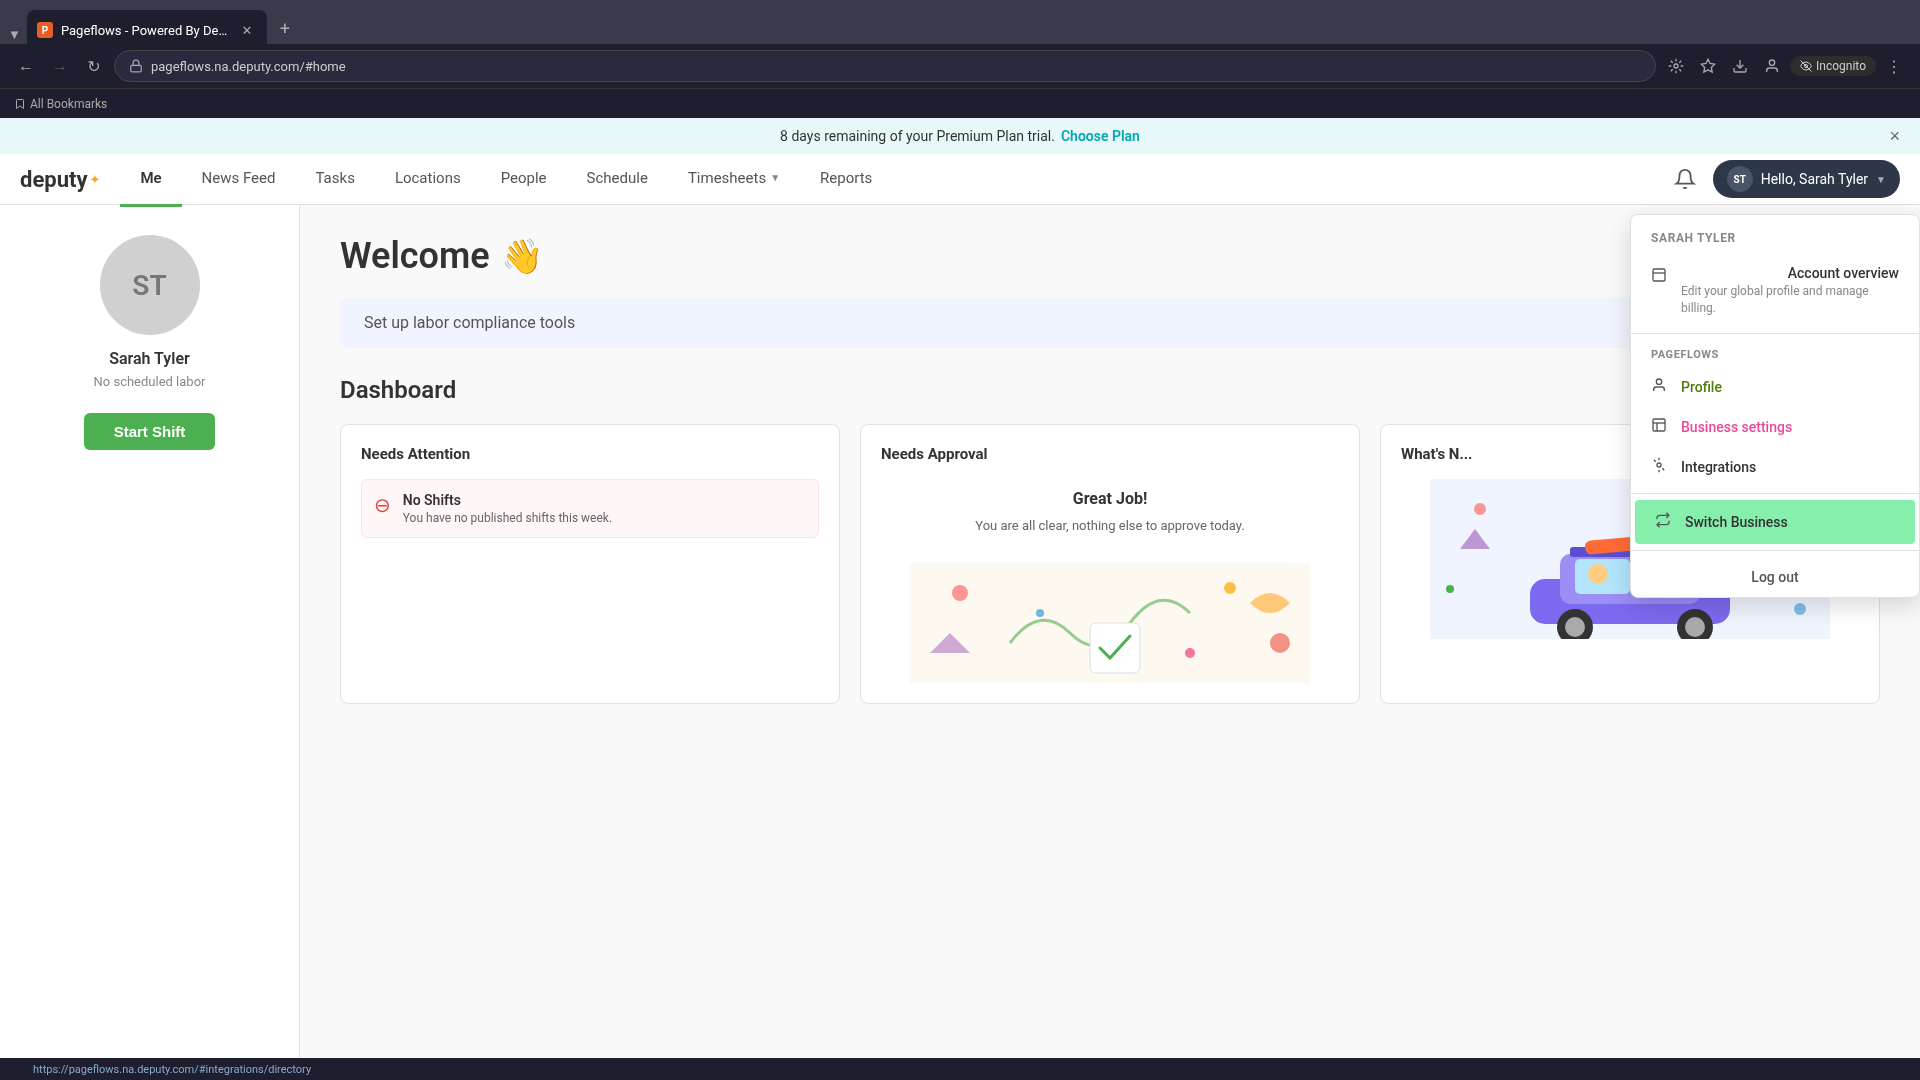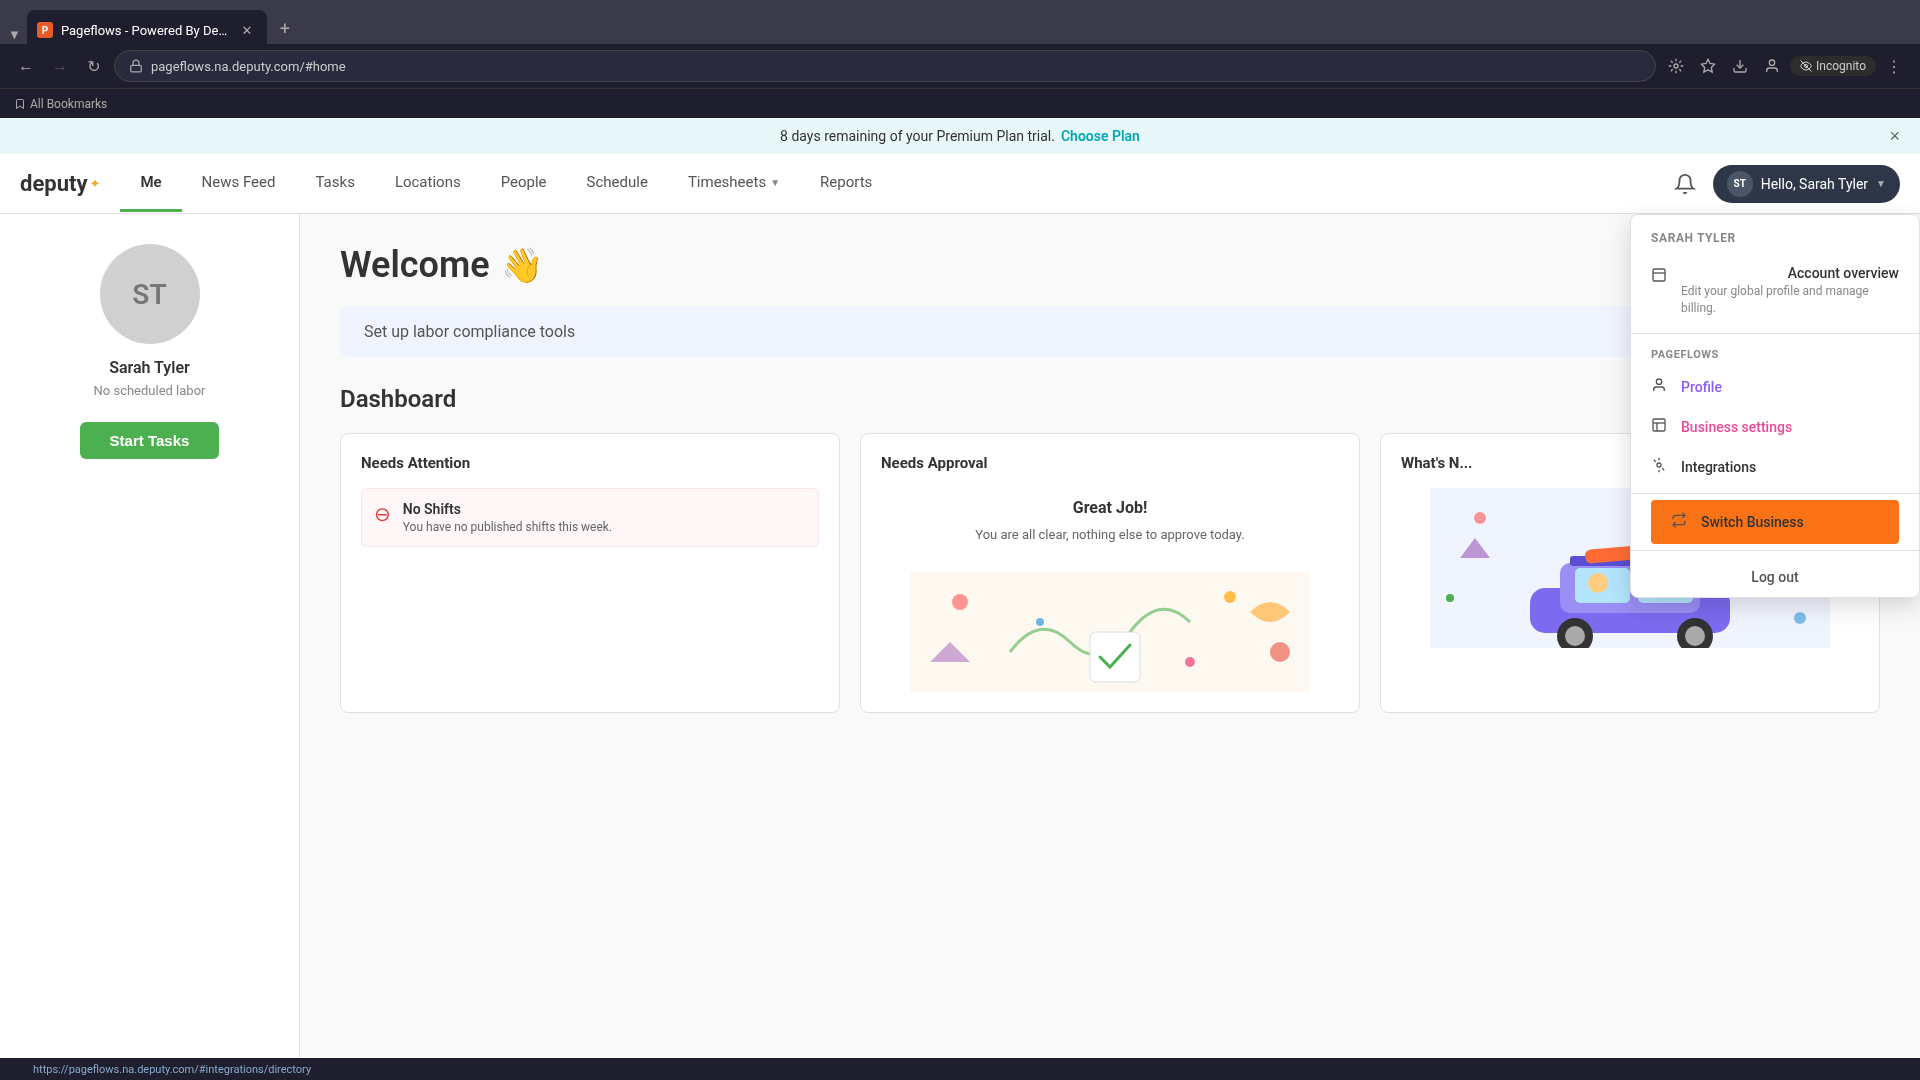--- a/index.html
+++ b/index.html
@@ -79,21 +79,21 @@
 </div>
 
 <div style="background:#fff; display:flex; flex-direction:column; height:calc(1080px - 118px); position:relative;">
 
   <div style="background:#e8f7f8; padding:10px 20px; text-align:center; font-size:14px; color:#333; display:flex; align-items:center; justify-content:center; gap:6px; position:relative;">
     <span>8 days remaining of your Premium Plan trial.</span>
     <a style="color:#00a8b5; text-decoration:none; font-weight:600; cursor:pointer;">Choose Plan</a>
     <button style="position:absolute; right:20px; top:50%; transform:translateY(-50%); background:none; border:none; font-size:18px; cursor:pointer; color:#666;">×</button>
   </div>
 
-  <div style="background:#fff; border-bottom:1px solid #e0e0e0; display:flex; align-items:center; padding:0 20px; height:60px; position:relative;">
+  <div style="background:#fff; border-bottom:1px solid #e0e0e0; display:flex; align-items:center; padding:0 20px; height:51px; position:relative;">
     <div style="margin-right:20px; display:flex; align-items:center; cursor:pointer;">
       <span style="font-size:22px; font-weight:700; color:#333;">deputy</span>
       <span style="color:#f5a623; font-size:13px; margin-left:2px;">✦</span>
     </div>
 
     <div style="display:flex; align-items:center; flex:1; height:100%;">
       <div style="padding:0 20px; height:56px; display:flex; align-items:center; font-size:15px; color:#333; cursor:pointer; border-bottom:3px solid #4CAF50; font-weight:600;">
         <span>Me</span>
       </div>
       <div style="padding:0 20px; height:56px; display:flex; align-items:center; font-size:15px; color:#555; cursor:pointer; border-bottom:3px solid transparent;">
@@ -138,21 +138,21 @@
   </div>
 
   <div style="display:flex; flex:1; overflow:hidden;">
 
     <div style="width:300px; background:#fff; border-right:1px solid #e0e0e0; padding:30px 20px; display:flex; flex-direction:column; align-items:center;">
       <div style="width:100px; height:100px; border-radius:50%; background:#d0d0d0; display:flex; align-items:center; justify-content:center; font-size:28px; font-weight:600; color:#777; margin-bottom:14px;">
         <span>ST</span>
       </div>
       <div style="font-size:16px; font-weight:600; color:#333; margin-bottom:6px;">Sarah Tyler</div>
       <div style="font-size:13px; color:#888; margin-bottom:24px;">No scheduled labor</div>
-      <button style="background:#4CAF50; color:#fff; border:none; border-radius:6px; padding:10px 30px; font-size:15px; font-weight:600; cursor:pointer;">Start Tasks</button>
+      <button style="background:#4CAF50; color:#fff; border:none; border-radius:6px; padding:10px 30px; font-size:15px; font-weight:600; cursor:pointer;">Start Shift</button>
     </div>
 
     <div style="flex:1; padding:30px 40px; overflow-y:auto; background:#f9f9f9;">
       <div style="font-size:36px; font-weight:600; color:#333; margin-bottom:20px; display:flex; align-items:center; gap:12px;">
         <span>Welcome</span>
         <span style="font-size:34px;">👋</span>
       </div>
       <div style="background:#f0f4ff; border-radius:8px; padding:16px 24px; margin-bottom:28px; cursor:pointer;">
         <span style="font-size:16px; color:#555;">Set up labor compliance tools</span>
       </div>
@@ -251,21 +251,21 @@
 
     <div style="padding:8px 20px 6px; font-size:11px; font-weight:700; color:#888; text-transform:uppercase; letter-spacing:0.05em;">PAGEFLOWS</div>
 
     <div style="display:flex; align-items:center; gap:12px; padding:10px 20px; cursor:pointer;">
       <span style="width:18px; flex-shrink:0;">
         <svg width="16" height="16" viewBox="0 0 24 24" fill="none" stroke="#555" stroke-width="2">
             <path d="M20 21v-2a4 4 0 0 0-4-4H8a4 4 0 0 0-4 4v2"></path>
             <circle cx="12" cy="7" r="4"></circle>
           </svg>
       </span>
-      <div style="font-size:14px; color:#8b5cf6; font-weight:500;">Profile</div>
+      <div style="font-size:14px; color:#4d7c0f; font-weight:500;">Profile</div>
     </div>
 
     <div style="display:flex; align-items:center; gap:12px; padding:10px 20px; cursor:pointer;">
       <span style="width:18px; flex-shrink:0;">
         <svg width="16" height="16" viewBox="0 0 24 24" fill="none" stroke="#555" stroke-width="2">
             <rect x="3" y="3" width="18" height="18" rx="2"></rect>
             <line x1="3" y1="9" x2="21" y2="9"></line>
             <line x1="9" y1="21" x2="9" y2="9"></line>
           </svg>
       </span>
@@ -277,21 +277,21 @@
         <svg width="16" height="16" viewBox="0 0 24 24" fill="none" stroke="#555" stroke-width="2">
             <circle cx="12" cy="12" r="3"></circle>
             <path d="M12 1v4M12 19v4M4.22 4.22l2.83 2.83M16.95 16.95l2.83 2.83"></path>
           </svg>
       </span>
       <div style="font-size:14px; color:#333; font-weight:500;">Integrations</div>
     </div>
 
     <div style="height:1px; background:#e0e0e0; margin:6px 0;"></div>
 
-    <div style="display:flex; align-items:center; gap:12px; padding:12px 20px; cursor:pointer; background:#f97316; border-radius:4px; margin:0 20px;">
+    <div style="display:flex; align-items:center; gap:12px; padding:12px 20px; cursor:pointer; background:#86efac; border-radius:4px; margin:0 4px;">
       <span style="width:18px; flex-shrink:0;">
         <svg width="16" height="16" viewBox="0 0 24 24" fill="none" stroke="#555" stroke-width="2">
             <polyline points="17 1 21 5 17 9"></polyline>
             <path d="M3 11V9a4 4 0 0 1 4-4h14"></path>
             <polyline points="7 23 3 19 7 15"></polyline>
             <path d="M21 13v2a4 4 0 0 1-4 4H3"></path>
           </svg>
       </span>
       <div style="font-size:14px; color:#333; font-weight:500;">Switch Business</div>
     </div>

